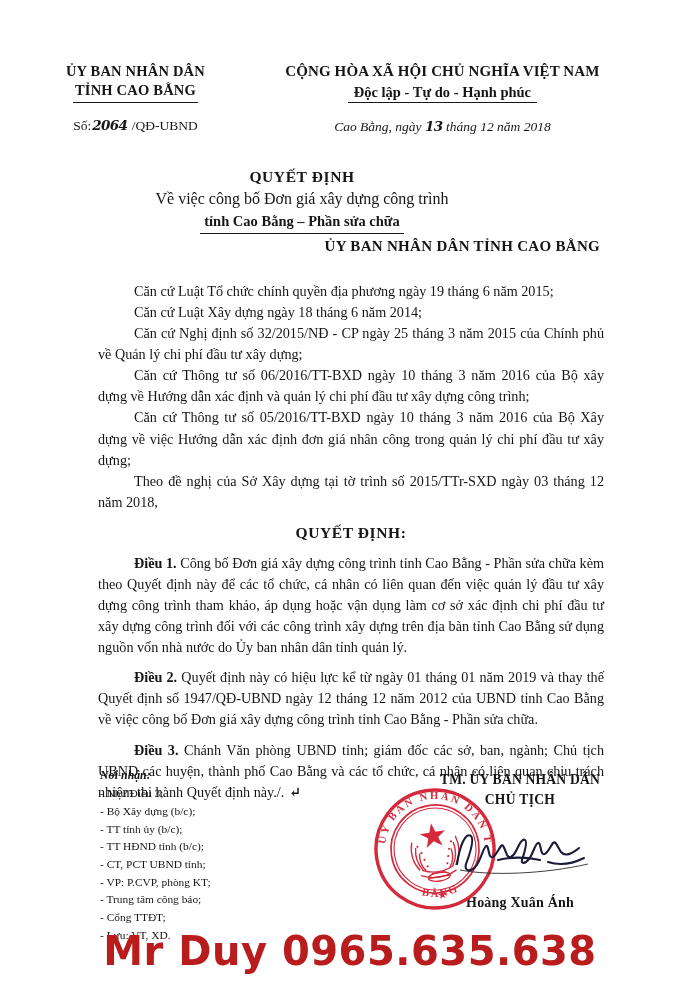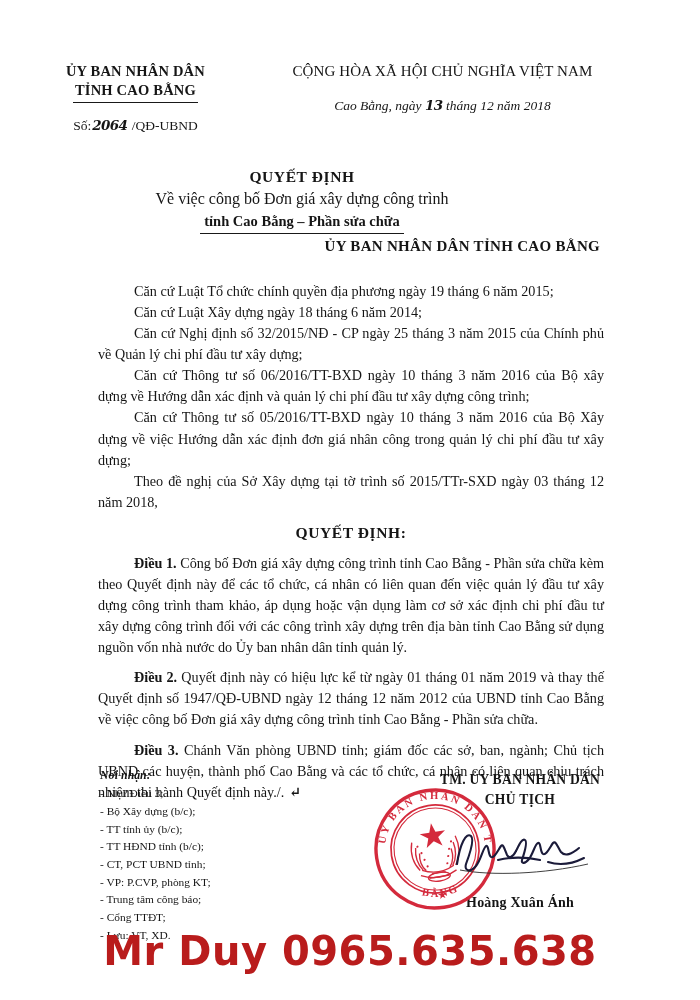--- a/index.html
+++ b/index.html
@@ -66,21 +66,21 @@
   }
   .handwritten {
     font-family: "DejaVu Serif", serif;
     font-style: italic;
     font-weight: bold;
     letter-spacing: -0.6px;
     padding: 0 1px;
   }
   .nation-line1 {
     font-size: 15px;
-    font-weight: normal;
+    font-weight: bold;
     letter-spacing: .1px;
     line-height: 1.3;
   }
   .nation-line2 {
     font-size: 14.5px;
     font-weight: bold;
     line-height: 1.3;
     display: inline-block;
     border-bottom: 1.3px solid #191919;
     padding: 0 6px 1px 6px;
@@ -268,20 +268,21 @@
       <div class="org-line1">ỦY BAN NHÂN DÂN</div>
       <div><span class="org-line2">TỈNH CAO BẰNG</span></div>
       <div class="so-line">
         <span>Số:</span><span class="handwritten">2064</span>
         <span>/QĐ-UBND</span>
       </div>
     </div>
 
     <div class="mast-right">
       <div class="nation-line1">CỘNG HÒA XÃ HỘI CHỦ NGHĨA VIỆT NAM</div>
+      <div><span class="nation-line2">Độc lập - Tự do - Hạnh phúc</span></div>
       <div class="date-line">
         <span>Cao Bằng, ngày</span>
         <span class="date-day">13</span>
         <span>tháng 12</span>
         <span>năm 2018</span>
       </div>
     </div>
 
   </div>
 

